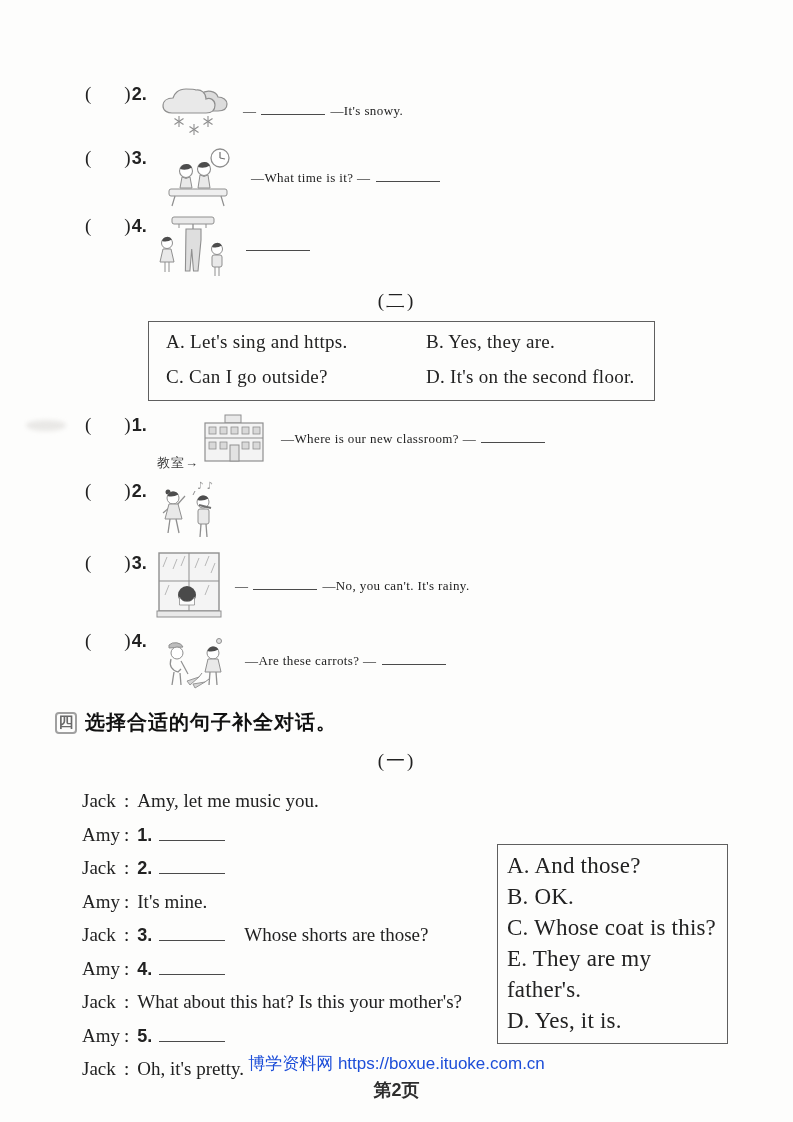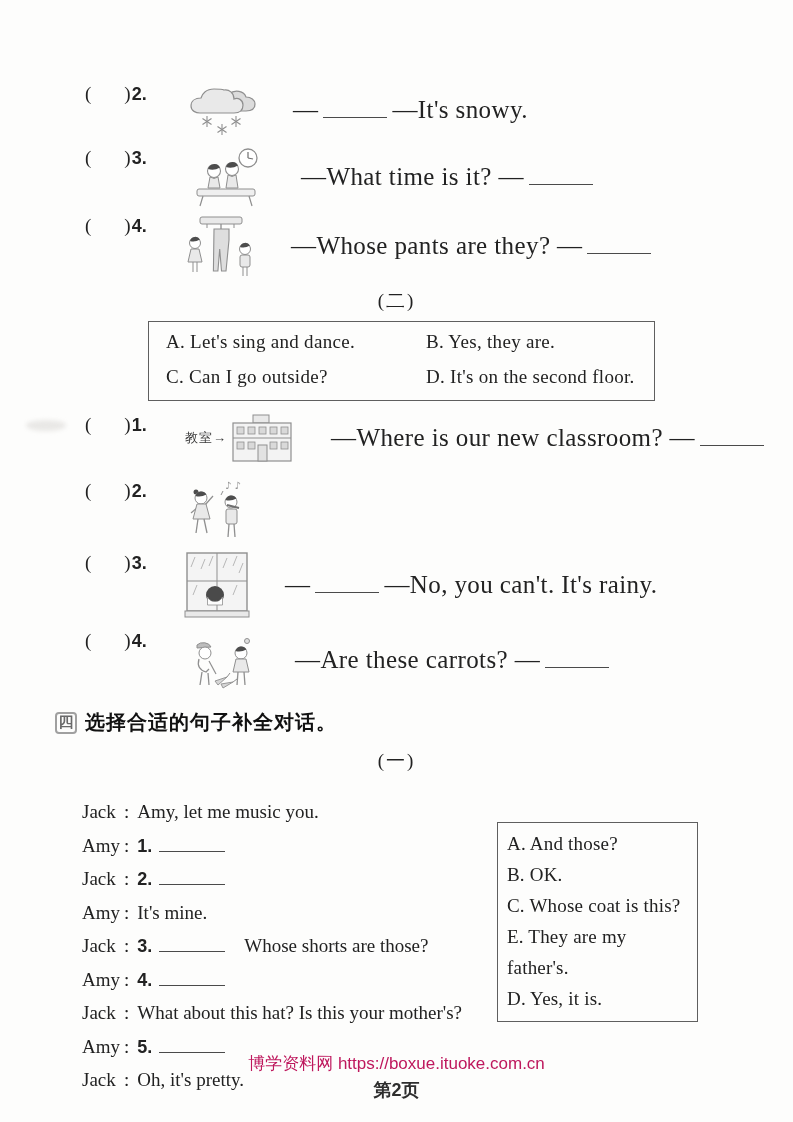--- a/index.html
+++ b/index.html
@@ -14,22 +14,22 @@
     background:#e9e8e6; border-radius:50%; filter:blur(2px);
   }
   
   .q-row { display:flex; align-items:center; margin-left:85px; }
   .q-marker {
     flex:none; width:72px; align-self:flex-start;
     font-size:19px; display:flex; align-items:baseline; padding-top:1px;
   }
   .answer-gap { display:inline-block; width:33px; }
   .q-num { font-family:"Liberation Sans", sans-serif; font-weight:700; font-size:18px; margin-left:1px; }
-  .q-img { flex:none; margin-right:14px; line-height:0; display:flex; align-items:center;margin-left:28px; }
-  .q-line { font-size:25px; letter-spacing:.4px; line-height:1.25;margin-left:22px; }
+  .q-img { flex:none; margin-right:14px; line-height:0; display:flex; align-items:flex-end; }
+  .q-line { font-size:13px; letter-spacing:.4px; line-height:1.25; }
   .blank {
     display:inline-block; width:64px; height:15px; margin:0 5px;
     border-bottom:1.6px solid #4a4a4a; vertical-align:baseline;
   }
   .b-label { font-size:13px; color:#3a3a3a; margin-right:2px; letter-spacing:1px;
              font-family:"Liberation Sans", sans-serif; }
   
   .center-head { text-align:center; font-size:19px; letter-spacing:2px; }
   
   .opt-box-1 {
@@ -41,38 +41,38 @@
   .sec-head { margin-left:55px; display:flex; align-items:center; }
   .badge {
     display:inline-flex; align-items:center; justify-content:center;
     width:22px; height:22px; border:2px solid #a0a0a0; border-radius:4px;
     color:#6a6a6a; font-weight:700; font-size:15px; margin-right:8px;
     font-family:"Liberation Sans", sans-serif;
   }
   .sec-title { font-weight:700; font-size:20px; color:#111;
                font-family:"Liberation Sans", sans-serif; letter-spacing:1px; }
   
-  .dialogue { margin-left:82px; margin-top:21px; font-size:19px; }
+  .dialogue { margin-left:82px; margin-top:10px; font-size:19px; }
   .d-row { height:33.5px; display:flex; align-items:baseline; padding-top:6px; }
   .d-sp { display:inline-block; min-width:42px; }
   .d-col { margin-right:8px; }
   .d-num { font-family:"Liberation Sans", sans-serif; font-weight:700; font-size:18px; }
   .d-blank { width:66px; margin-left:7px; }
   .d-post { margin-left:14px; }
   
   .opt-box-2 {
-    position:absolute; left:497px; top:822px; width:201px;
+    position:absolute; left:497px; top:844px; width:231px;
     border:1.4px solid #5f5f5f; padding:5px 4px 7px 9px;
-    font-size:19px; letter-spacing:.2px;
+    font-size:23px; letter-spacing:.2px;
   }
   .opt-box-2 .opt { line-height:31px; }
   
   .footer-site {
     position:absolute; left:0; top:1052px; width:100%; text-align:center;
-    color:#be185d; font-size:17px; font-family:"Liberation Sans", sans-serif;
+    color:#1d4ed8; font-size:17px; font-family:"Liberation Sans", sans-serif;
   }
   .footer-page {
     position:absolute; left:0; top:1078px; width:100%; text-align:center;
     color:#2e2e2e; font-size:18px; font-weight:700;
     font-family:"Liberation Sans", sans-serif;
   }
   svg { overflow:visible; }
 </style>
 </head>
 <body>
@@ -152,27 +152,27 @@
         <path d="M6 35 h8 l3 13 h-14 z" fill="#e9e9e9" stroke="#8f8f8f"></path>
         <line x1="8" y1="48" x2="8" y2="58" stroke="#8f8f8f"></line>
           <line x1="12" y1="48" x2="12" y2="58" stroke="#8f8f8f"></line>
         <circle cx="60" cy="35" r="5.5" fill="#fff" stroke="#8f8f8f"></circle>
         <path d="M55 33 a5.5 5.5 0 0 1 10 -1.5 q-5 3 -10 1.5 z" fill="#4d4d4d"></path>
         <rect x="55" y="41" width="10" height="12" rx="2" fill="#e9e9e9" stroke="#8f8f8f"></rect>
         <line x1="58" y1="53" x2="58" y2="62" stroke="#8f8f8f"></line>
           <line x1="62" y1="53" x2="62" y2="62" stroke="#8f8f8f"></line>
       </svg>
     </span>
-    <span class="q-line"><span>—Whose pants are they? —</span><span class="blank"></span><span></span></span>
+    <span class="q-line"><span class="blank"></span><span></span></span>
   </div>
 
   <div class="center-head" style="margin-top:10px">(二)</div>
 
   <div class="opt-box-1" style="margin-top:7px">
-    <span class="opt">A. Let's sing and dance.</span>
+    <span class="opt">A. Let's sing and https.</span>
     <span class="opt">B. Yes, they are.</span>
     <span class="opt">C. Can I go outside?</span>
     <span class="opt">D. It's on the second floor.</span>
   </div>
 
   <div class="q-row" style="margin-top:12px">
     <span class="q-marker">
         <span>(</span>
         <span class="answer-gap"></span>
         <span>)</span>

